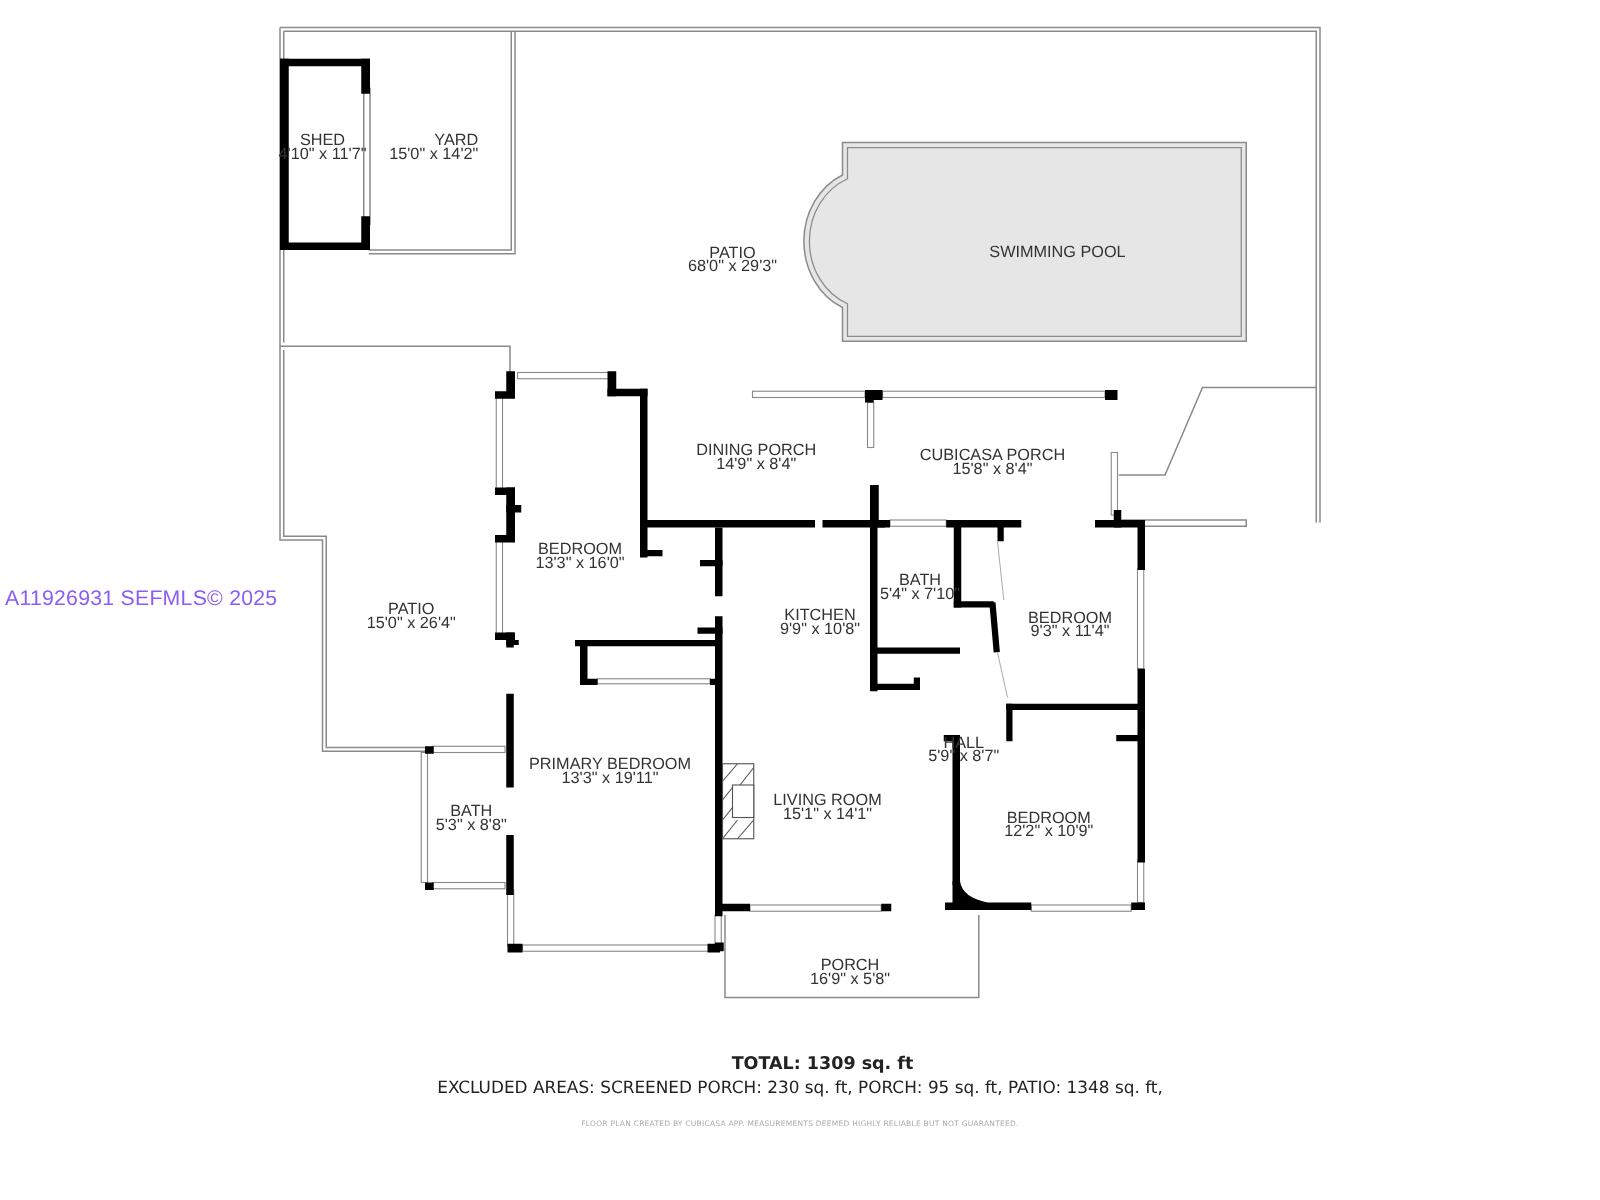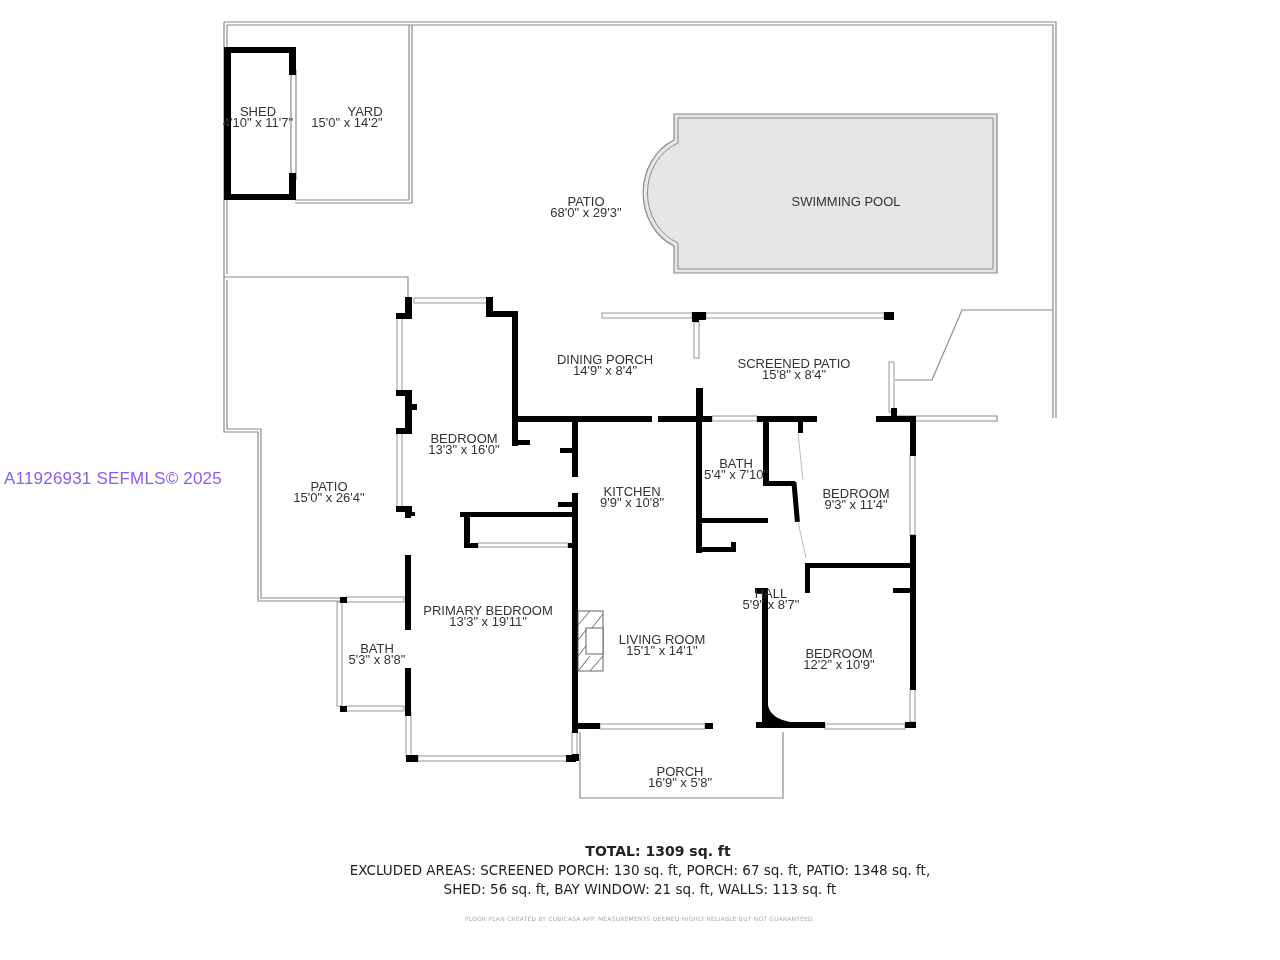--- a/index.html
+++ b/index.html
@@ -168,32 +168,32 @@
       <span>68'0" x 29'3"</span>
     </div>
     <div class="lbl" style="left: 826px; top: 201px; margin-left: 20px;">
       <span>SWIMMING POOL</span>
     </div>
     <div class="lbl" style="left: 605px; top: 365px;">
       <span>DINING PORCH</span>
       <span>14'9" x 8'4"</span>
     </div>
     <div class="lbl" style="left: 794px; top: 369px;">
-      <span>SCREENED PATIO</span>
+      <span>CUBICASA PORCH</span>
       <span>15'8" x 8'4"</span>
     </div>
     <div class="lbl" style="left: 464px; top: 444px;">
       <span>BEDROOM</span>
       <span>13'3" x 16'0"</span>
     </div>
     <div class="lbl" style="left: 329px; top: 492px;">
       <span>PATIO</span>
       <span>15'0" x 26'4"</span>
     </div>
-    <div class="lbl" style="left: 632px; top: 497px;">
+    <div class="lbl" style="left: 656px; top: 497px;">
       <span>KITCHEN</span>
       <span>9'9" x 10'8"</span>
     </div>
     <div class="lbl" style="left: 736px; top: 469px;">
       <span>BATH</span>
       <span>5'4" x 7'10"</span>
     </div>
     <div class="lbl" style="left: 856px; top: 499px;">
       <span>BEDROOM</span>
       <span>9'3" x 11'4"</span>
@@ -221,16 +221,15 @@
     <div class="lbl" style="left: 680px; top: 761px; margin-top: 16px;">
       <span>PORCH</span>
       <span>16'9" x 5'8"</span>
     </div>
   </div>
 
 <div class="watermark">A11926931  SEFMLS© 2025</div>
 
 <div class="summary">
   <div class="total">TOTAL: 1309 sq. ft</div>
-  <div class="line">EXCLUDED AREAS: SCREENED PORCH: 130 sq. ft, PORCH: 67 sq. ft, PATIO: 1348 sq. ft,</div>
-  <div class="line">SHED: 56 sq. ft, BAY WINDOW: 21 sq. ft, WALLS: 113 sq. ft</div>
+  <div class="line">EXCLUDED AREAS: SCREENED PORCH: 230 sq. ft, PORCH: 95 sq. ft, PATIO: 1348 sq. ft,</div>
   <div class="disclaimer">FLOOR PLAN CREATED BY CUBICASA APP. MEASUREMENTS DEEMED HIGHLY RELIABLE BUT NOT GUARANTEED.</div>
 </div>
 
 </body></html>

